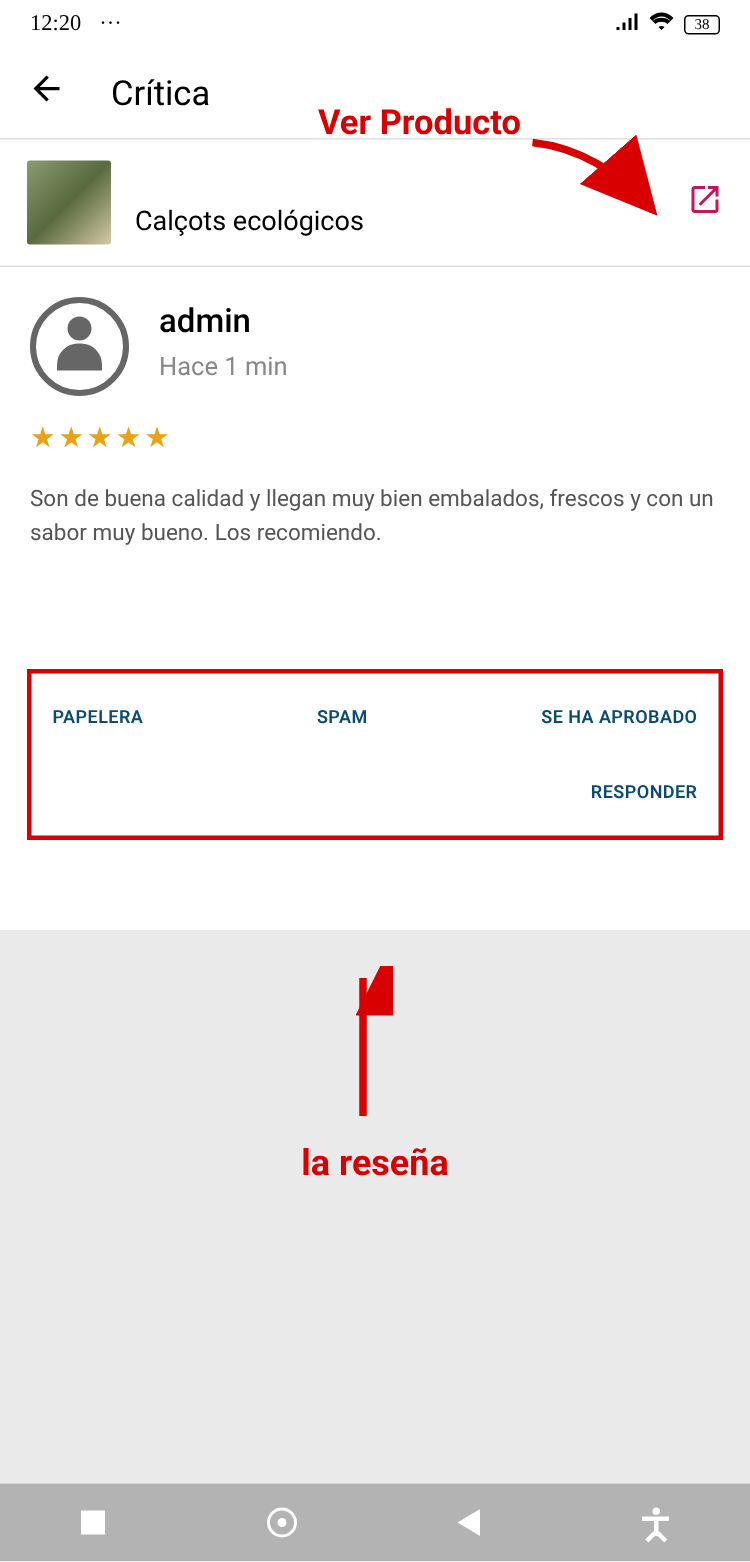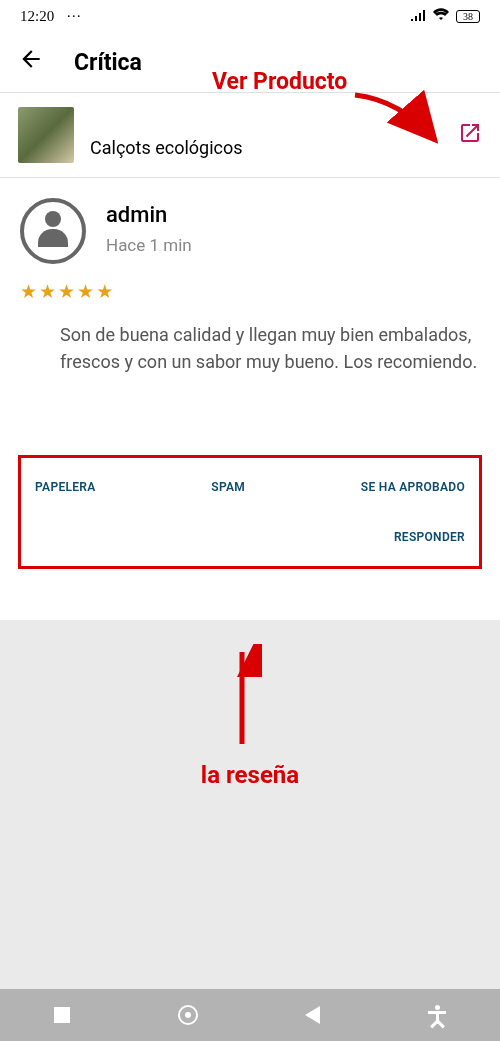--- a/index.html
+++ b/index.html
@@ -31,21 +31,21 @@
       position: relative;
     }
     .header {
       height: 60px;
       display: flex;
       align-items: center;
       padding: 0 18px;
       gap: 30px;
     }
     .back-arrow { font-size: 26px; }
-    .header-title { font-size: 23px; font-weight: 700; }
+    .header-title { font-size: 23px; font-weight: 400; }
     .annotation-top {
       position: absolute;
       top: 68px;
       left: 212px;
       color: #d80000;
       font-size: 23px;
       font-weight: 700;
     }
     .arrow-svg {
       position: absolute;
@@ -93,21 +93,21 @@
     }
     .avatar-body {
       width: 30px; height: 18px;
       background: #666;
       border-radius: 14px 14px 0 0;
       margin: 2px auto 0;
     }
     .review-user { font-size: 22px; font-weight: 500; margin-top: 4px; }
     .review-time { font-size: 17px; color: #888; margin-top: 8px; }
     .stars { color: #e8a216; font-size: 19px; letter-spacing: 2px; margin-bottom: 18px; }
-    .review-text { font-size: 18px; color: #555; line-height: 1.5; margin-left: 40px; }
+    .review-text { font-size: 15px; color: #555; line-height: 1.5; }
     .actions-container {
       margin: 60px 18px 0;
       border: 3px solid #d80000;
       padding: 22px 14px;
     }
     .actions-row1 {
       display: flex;
       justify-content: space-between;
       margin-bottom: 36px;
     }

